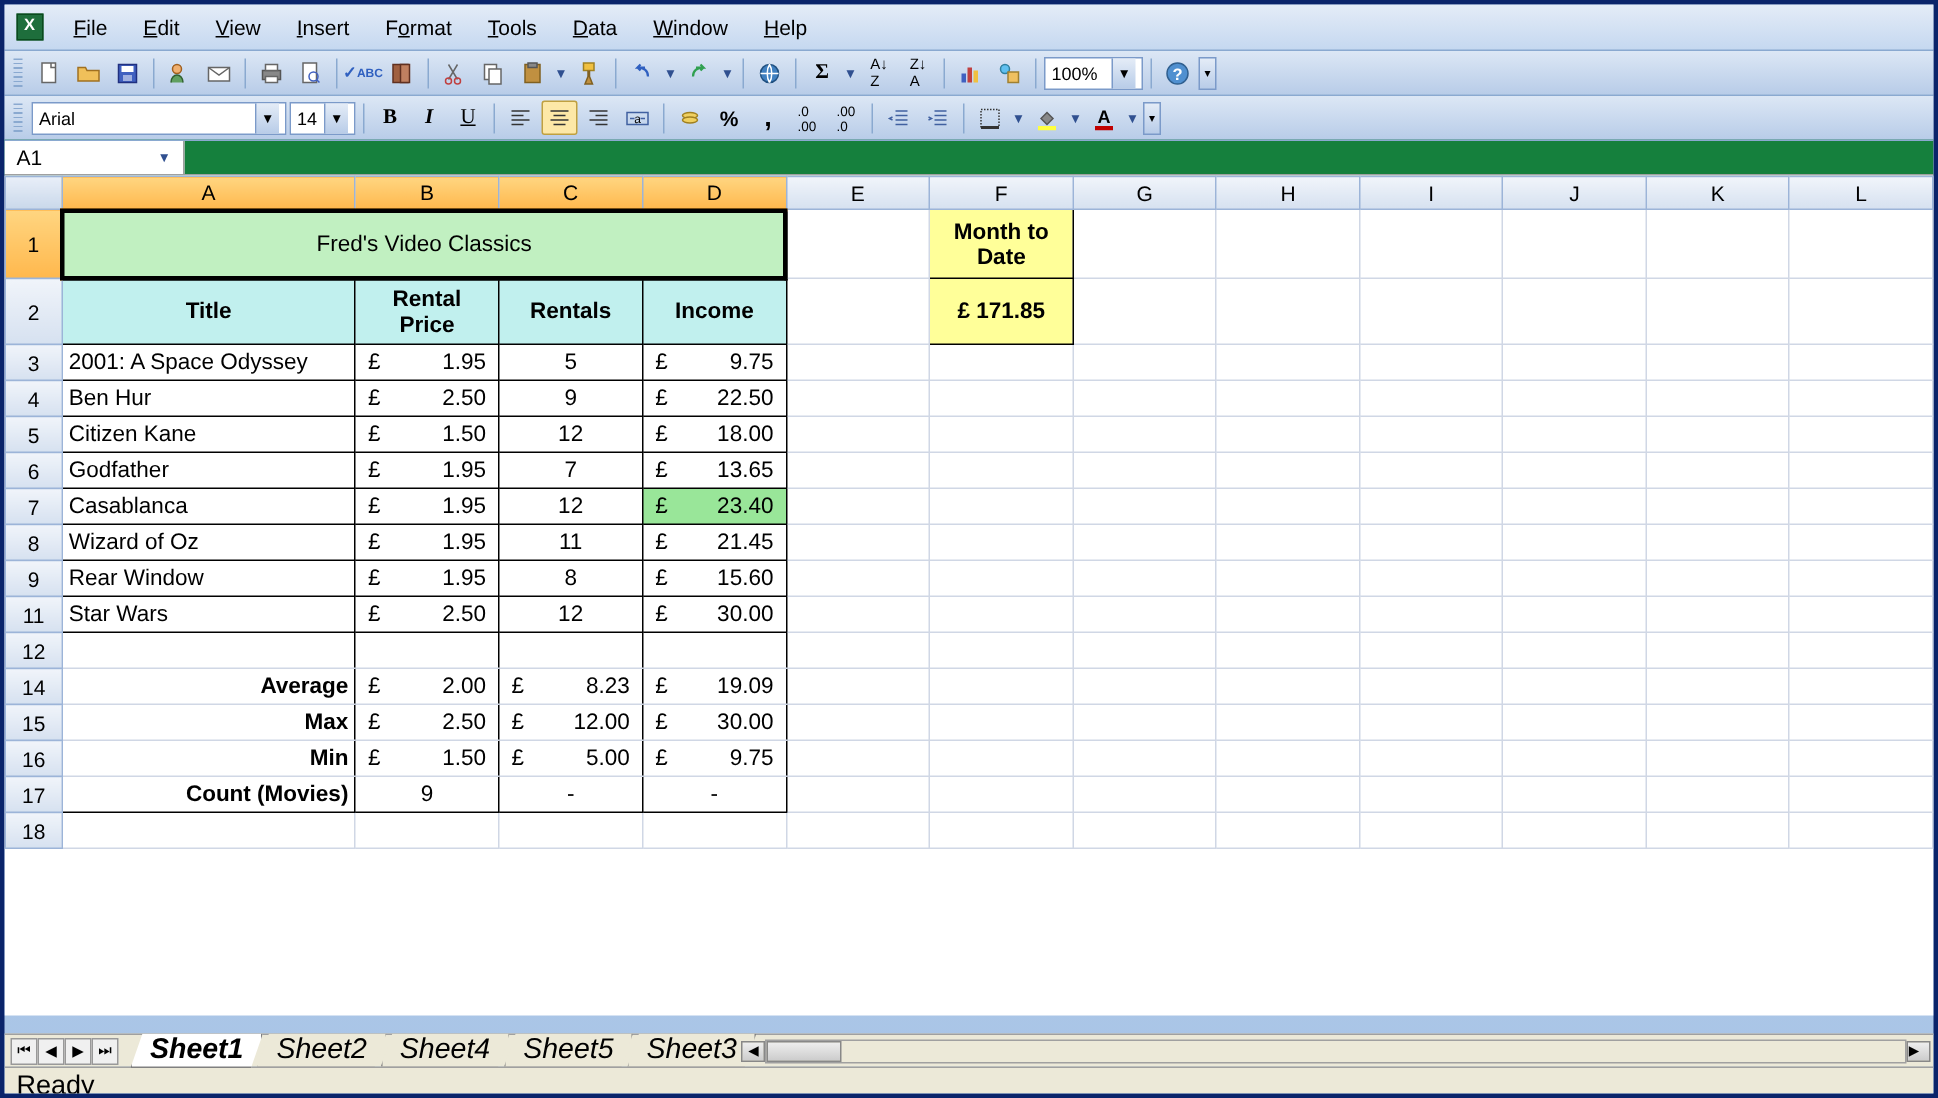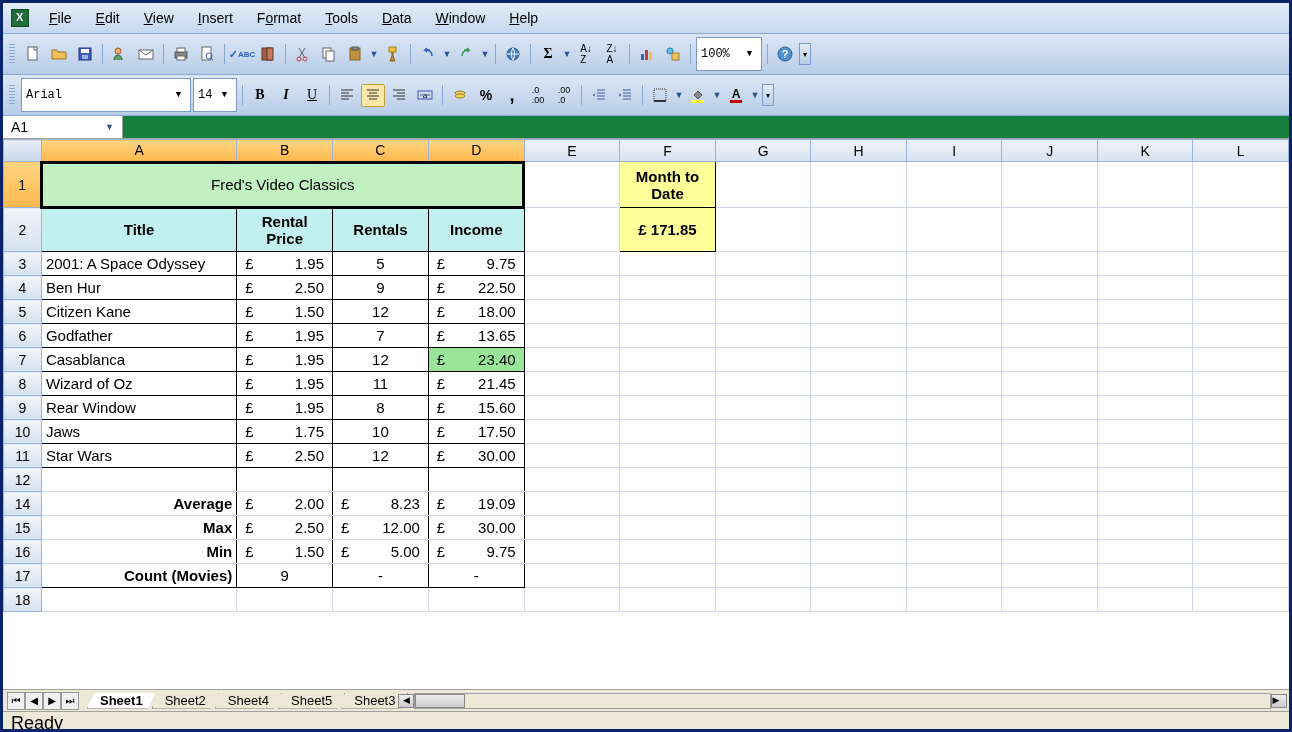--- a/index.html
+++ b/index.html
@@ -37,21 +37,21 @@
   display: flex; align-items: center; justify-content: center;
   cursor: pointer; font-size: 14px;
   border: 1px solid transparent;
   border-radius: 2px;
 }
 .tb-btn.active { background: #fde8a7; border-color: #c0a040;}
 .tb-sep { width: 1px; height: 20px; background: #8aa9d0; margin: 0 3px; }
 .tb-drop { width: 10px; font-size: 9px; color: #305090; display:flex; align-items:center; justify-content:center; cursor:pointer;}
 .font-combo, .size-combo, .zoom-combo {
   background: #fff; border: 1px solid #7b9ac9; height: 22px;
-  display: flex; align-items: center; padding: 16px 4px; font-family: Liberation Mono, monospace;
+  display: flex; align-items: center; padding: 0 4px;
 }
 .font-combo { width: 170px; }
 .size-combo { width: 44px; }
 .zoom-combo { width: 66px; }
 .combo-arrow { width: 16px; background: linear-gradient(#e4ecf7,#b8cce8); border-left:1px solid #7b9ac9; height:100%; display:flex;align-items:center;justify-content:center; font-size:9px;}
 .grip { width:6px; height:20px; background:repeating-linear-gradient(to bottom,#8aa9d0 0,#8aa9d0 1px,transparent 1px,transparent 3px); margin-right:4px; cursor:move;}
 .toolbar-end { width:12px; background:linear-gradient(#e4ecf7,#b8cce8); border:1px solid #7b9ac9; font-size:8px; text-align:center; height:22px; display:flex; align-items:center; justify-content:center; cursor:pointer;}
 
 .namebox-row { display:flex; align-items:center; background:#15803d; border-top:1px solid #8aa9d0; border-bottom:1px solid #a0a0a0; height:24px;}
 .namebox { width:120px; background:#fff; border-right:1px solid #a0a0a0; padding:3px 8px; font-size:14px; display:flex; align-items:center; justify-content:space-between;}
@@ -80,21 +80,21 @@
 .money { display:flex; justify-content:space-between; padding:0 4px;}
 .r { text-align:right; padding-right:6px;}
 .c { text-align:center;}
 .b { font-weight:bold;}
 .selected-cell { outline:3px solid #000; outline-offset:-2px;}
 
 .tabs-row { display:flex; align-items:center; background:#ece9d8; border-top:1px solid #a0a0a0; height:22px; position:absolute; bottom:18px; left:0; right:0;}
 .tab-nav { display:flex; gap:0; padding:0 4px;}
 .tab-nav-btn { width:18px; height:18px; border:1px solid #999; background:#f0f0f0; font-size:10px; display:flex;align-items:center;justify-content:center; cursor:pointer;}
 .sheet-tabs { display:flex; margin-left:4px;}
-.sheet-tab { padding:0 12px; font-size:13px; border:1px solid #808080; border-top:none; background:#ece9d8; cursor:pointer; clip-path:polygon(8px 0,100% 0,calc(100% - 8px) 100%,0 100%); margin-right:-4px;}
+.sheet-tab { padding:0 12px; font-size:19px; border:1px solid #808080; border-top:none; background:#ece9d8; cursor:pointer; clip-path:polygon(8px 0,100% 0,calc(100% - 8px) 100%,0 100%); margin-right:-4px;font-style:italic;}
 .sheet-tab.active { background:#fff; font-weight:bold; z-index:2;}
 .hscroll { flex:1; margin:0 18px 0 10px; height:16px; background:#ece9d8; border:1px solid #a0a0a0; position:relative;}
 .hscroll-thumb{position:absolute;left:0;width:50px;height:100%;background:linear-gradient(#eee,#ccc);border:1px solid #888;}
 .hscroll-arrow{position:absolute;width:16px;height:14px;background:linear-gradient(#eee,#ccc);border:1px solid #888;font-size:9px;text-align:center;}
 .hscroll-arrow.l{left:-17px;} .hscroll-arrow.r{right:-17px;}
 .statusbar { position:absolute; bottom:0; left:0; right:0; height:18px; background:#ece9d8; border-top:1px solid #a0a0a0; padding:1px 8px; font-size:18px;}
 svg.ico { width:16px; height:16px; }
 </style>
 </head>
 <body>
@@ -542,45 +542,20 @@
             <div class="money">
               <span>£</span>
               <span>1.95</span>
             </div>
           </td>
           <td class="cell bordered c">8</td>
           <td class="cell bordered">
             <div class="money">
               <span>£</span>
               <span>15.60</span>
-            </div>
-          </td>
-          <td class="cell"></td>
-          <td class="cell"></td>
-          <td class="cell"></td>
-          <td class="cell"></td>
-          <td class="cell"></td>
-          <td class="cell"></td>
-          <td class="cell"></td>
-          <td class="cell"></td>
-        </tr>
-        <tr>
-          <td class="rowhdr">10</td>
-          <td class="cell bordered">Jaws</td>
-          <td class="cell bordered">
-            <div class="money">
-              <span>£</span>
-              <span>1.75</span>
-            </div>
-          </td>
-          <td class="cell bordered c">10</td>
-          <td class="cell bordered">
-            <div class="money">
-              <span>£</span>
-              <span>17.50</span>
             </div>
           </td>
           <td class="cell"></td>
           <td class="cell"></td>
           <td class="cell"></td>
           <td class="cell"></td>
           <td class="cell"></td>
           <td class="cell"></td>
           <td class="cell"></td>
           <td class="cell"></td>

